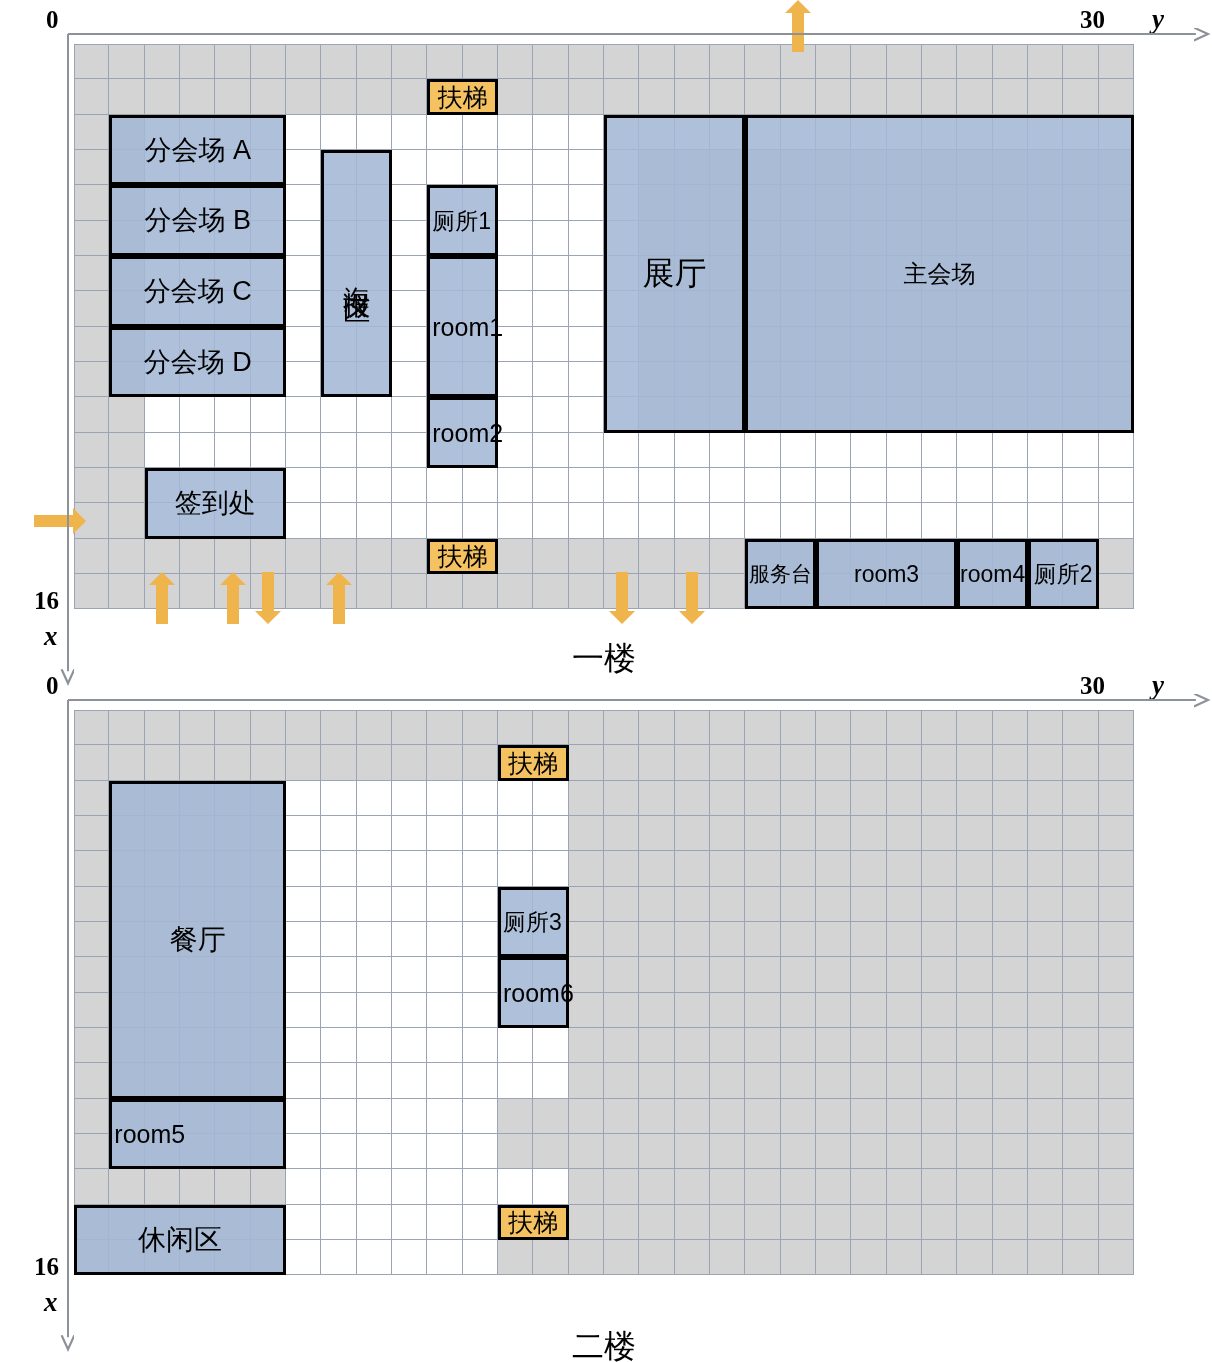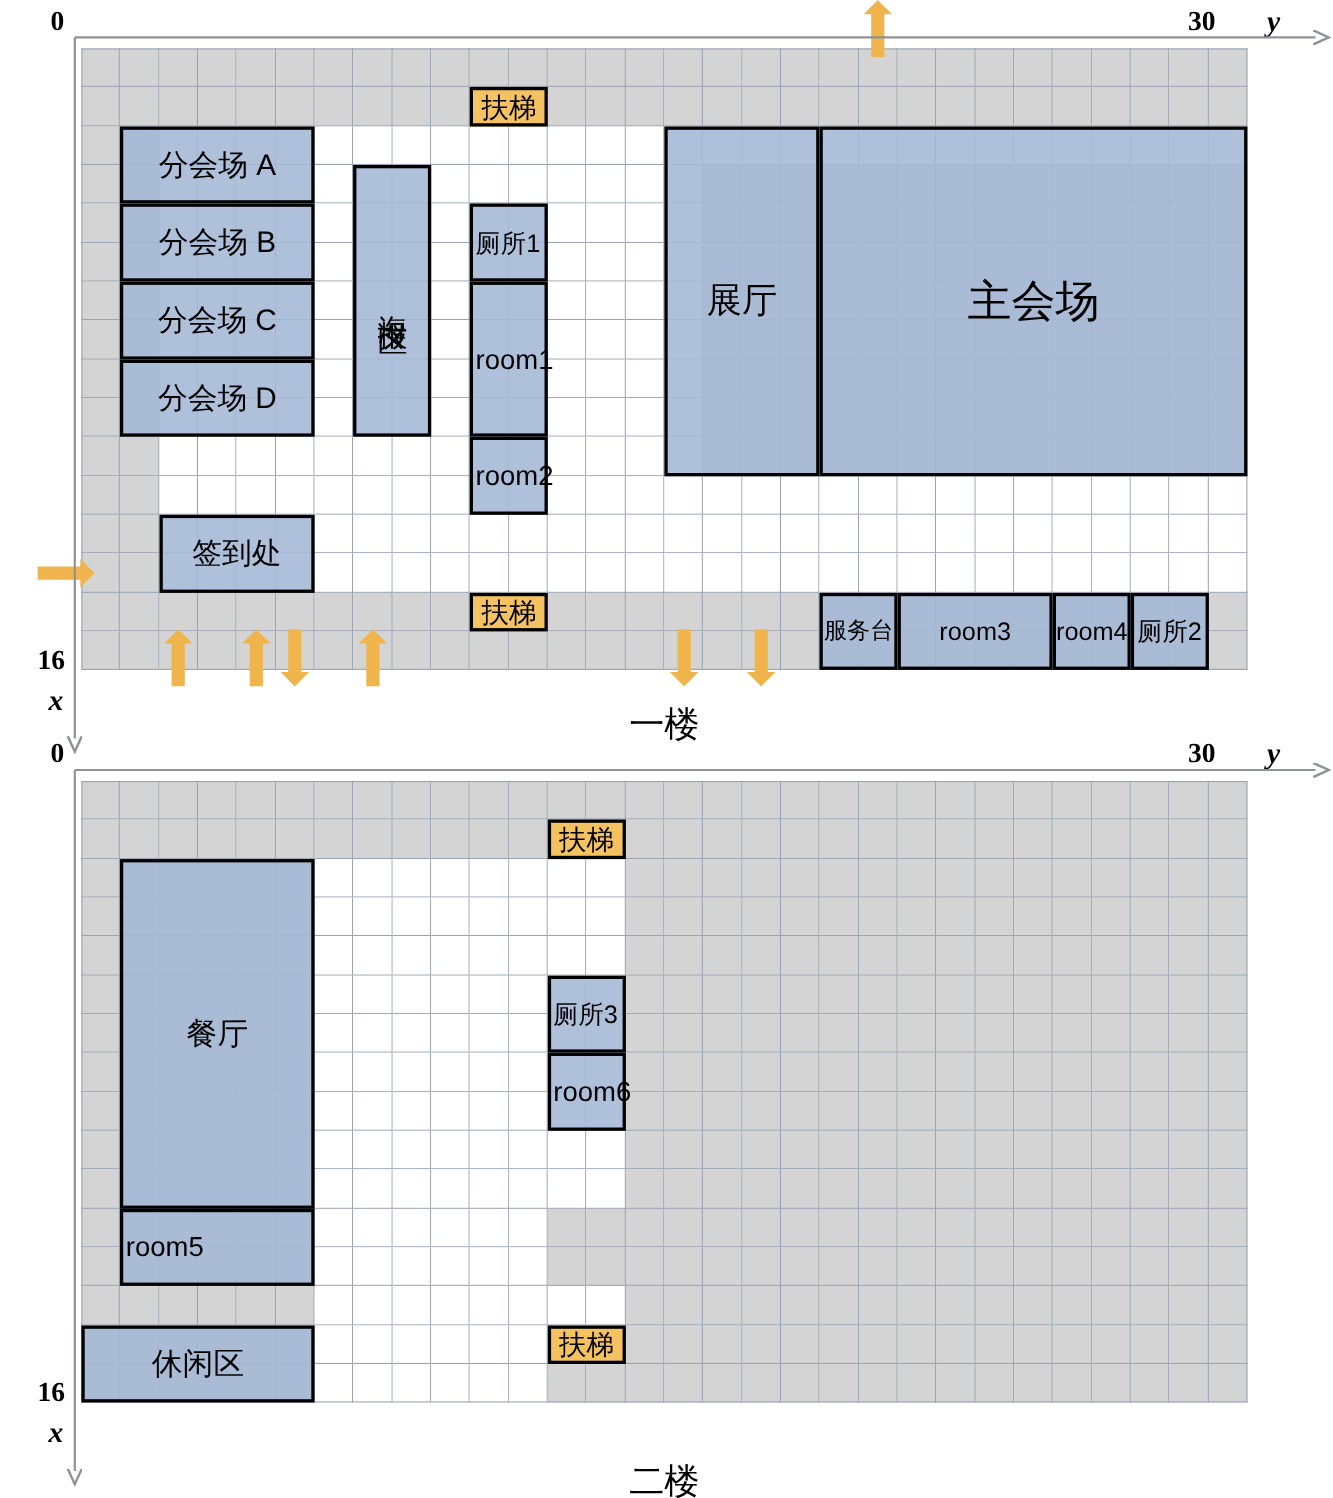--- a/index.html
+++ b/index.html
@@ -614,21 +614,21 @@
         </div>
         <div class="room lbl-left" style="left: 427.3px; top: 397.3px; width: 70.66px; height: 70.66px; font-size: 25px;">
           <span>room2</span>
         </div>
         <div class="room" style="left: 144.66px; top: 467.96px; width: 141.32px; height: 70.66px; font-size: 27px;">
           <span>签到处</span>
         </div>
         <div class="room" style="left: 603.95px; top: 114.66px; width: 141.32px; height: 317.97px; font-size: 32px;">
           <span>展厅</span>
         </div>
-        <div class="room" style="left: 745.27px; top: 114.66px; width: 388.63px; height: 317.97px; font-size: 40px;">
+        <div class="room" style="left: 745.27px; top: 114.66px; width: 388.63px; height: 317.97px; font-size: 24px;">
           <span>主会场</span>
         </div>
         <div class="room" style="left: 745.27px; top: 538.62px; width: 70.66px; height: 70.66px; font-size: 21px;">
           <span>服务台</span>
         </div>
         <div class="room" style="left: 815.93px; top: 538.62px; width: 141.32px; height: 70.66px; font-size: 23px;">
           <span>room3</span>
         </div>
         <div class="room" style="left: 957.25px; top: 538.62px; width: 70.66px; height: 70.66px; font-size: 23px;">
           <span>room4</span>

